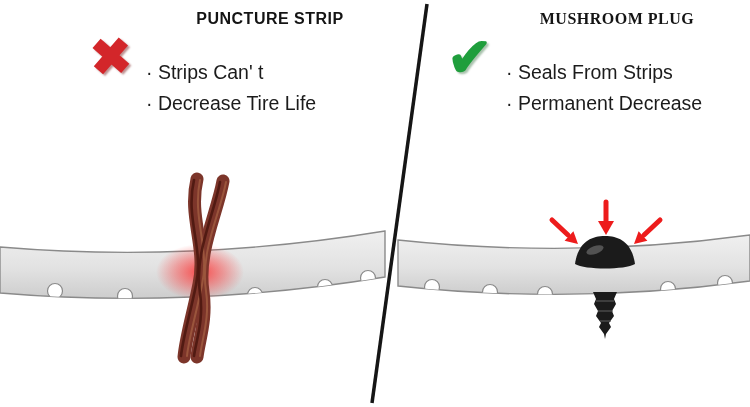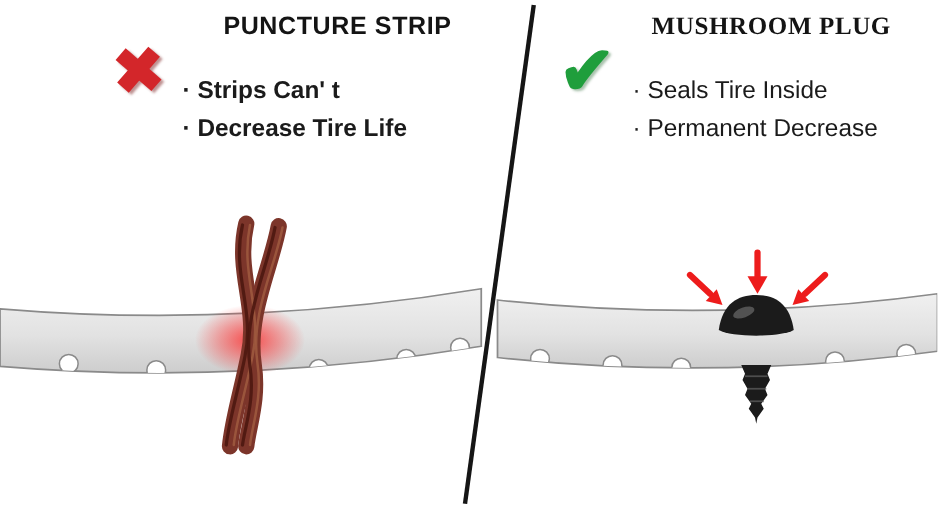--- a/index.html
+++ b/index.html
@@ -7,21 +7,21 @@
     position:relative;
     width:750px;height:407px;
     background:#ffffff;
     overflow:hidden;
     font-family:"Liberation Sans", sans-serif;
   }
   .stage svg{position:absolute;inset:0;}
   .panel-title{
     position:absolute;top:10px;
     transform:translateX(-50%);
-    font-size:20px;font-weight:bold;
+    font-size:16px;font-weight:bold;
     letter-spacing:.5px;color:#141414;
     white-space:nowrap;
   }
   .panel-title.left{left:270px;}
   .panel-title.right{left:617px;font-family:Liberation Serif, serif;}
   .mark-icon{
     position:absolute;line-height:1;font-weight:bold;
     white-space:nowrap;
   }
   .mark-icon.cross{
@@ -31,21 +31,21 @@
   }
   .mark-icon.check{
     left:447px;top:30px;font-size:54px;color:#1f9e3c;
     text-shadow:2px 2px 2px rgba(10,80,20,.35);
   }
   .bullet-list{
     position:absolute;top:57px;
     font-size:19.5px;color:#1b1b1b;
     line-height:30.5px;white-space:nowrap;
   }
-  .bullet-list.left{left:146px;font-weight:bold;}
+  .bullet-list.left{left:146px;}
   .bullet-list.right{left:506px;}
 </style>
 </head>
 <body>
 
 <div class="stage">
 
   <svg viewBox="0 0 750 407" width="750" height="407">
     <defs>
       <linearGradient id="bandGrad" x1="0" y1="0" x2="0" y2="1">
@@ -125,17 +125,17 @@
   <div class="panel-title left">PUNCTURE STRIP</div>
   <div class="mark-icon cross">✖</div>
   <div class="bullet-list left">
     <div>· Strips Can' t</div>
     <div>· Decrease Tire Life</div>
   </div>
 
   <div class="panel-title right">MUSHROOM PLUG</div>
   <div class="mark-icon check">✔</div>
   <div class="bullet-list right">
-    <div>· Seals Tire Inside</div>
+    <div>· Seals From Strips</div>
     <div>· Permanent Decrease</div>
   </div>
 
 </div>
 
 </body></html>

